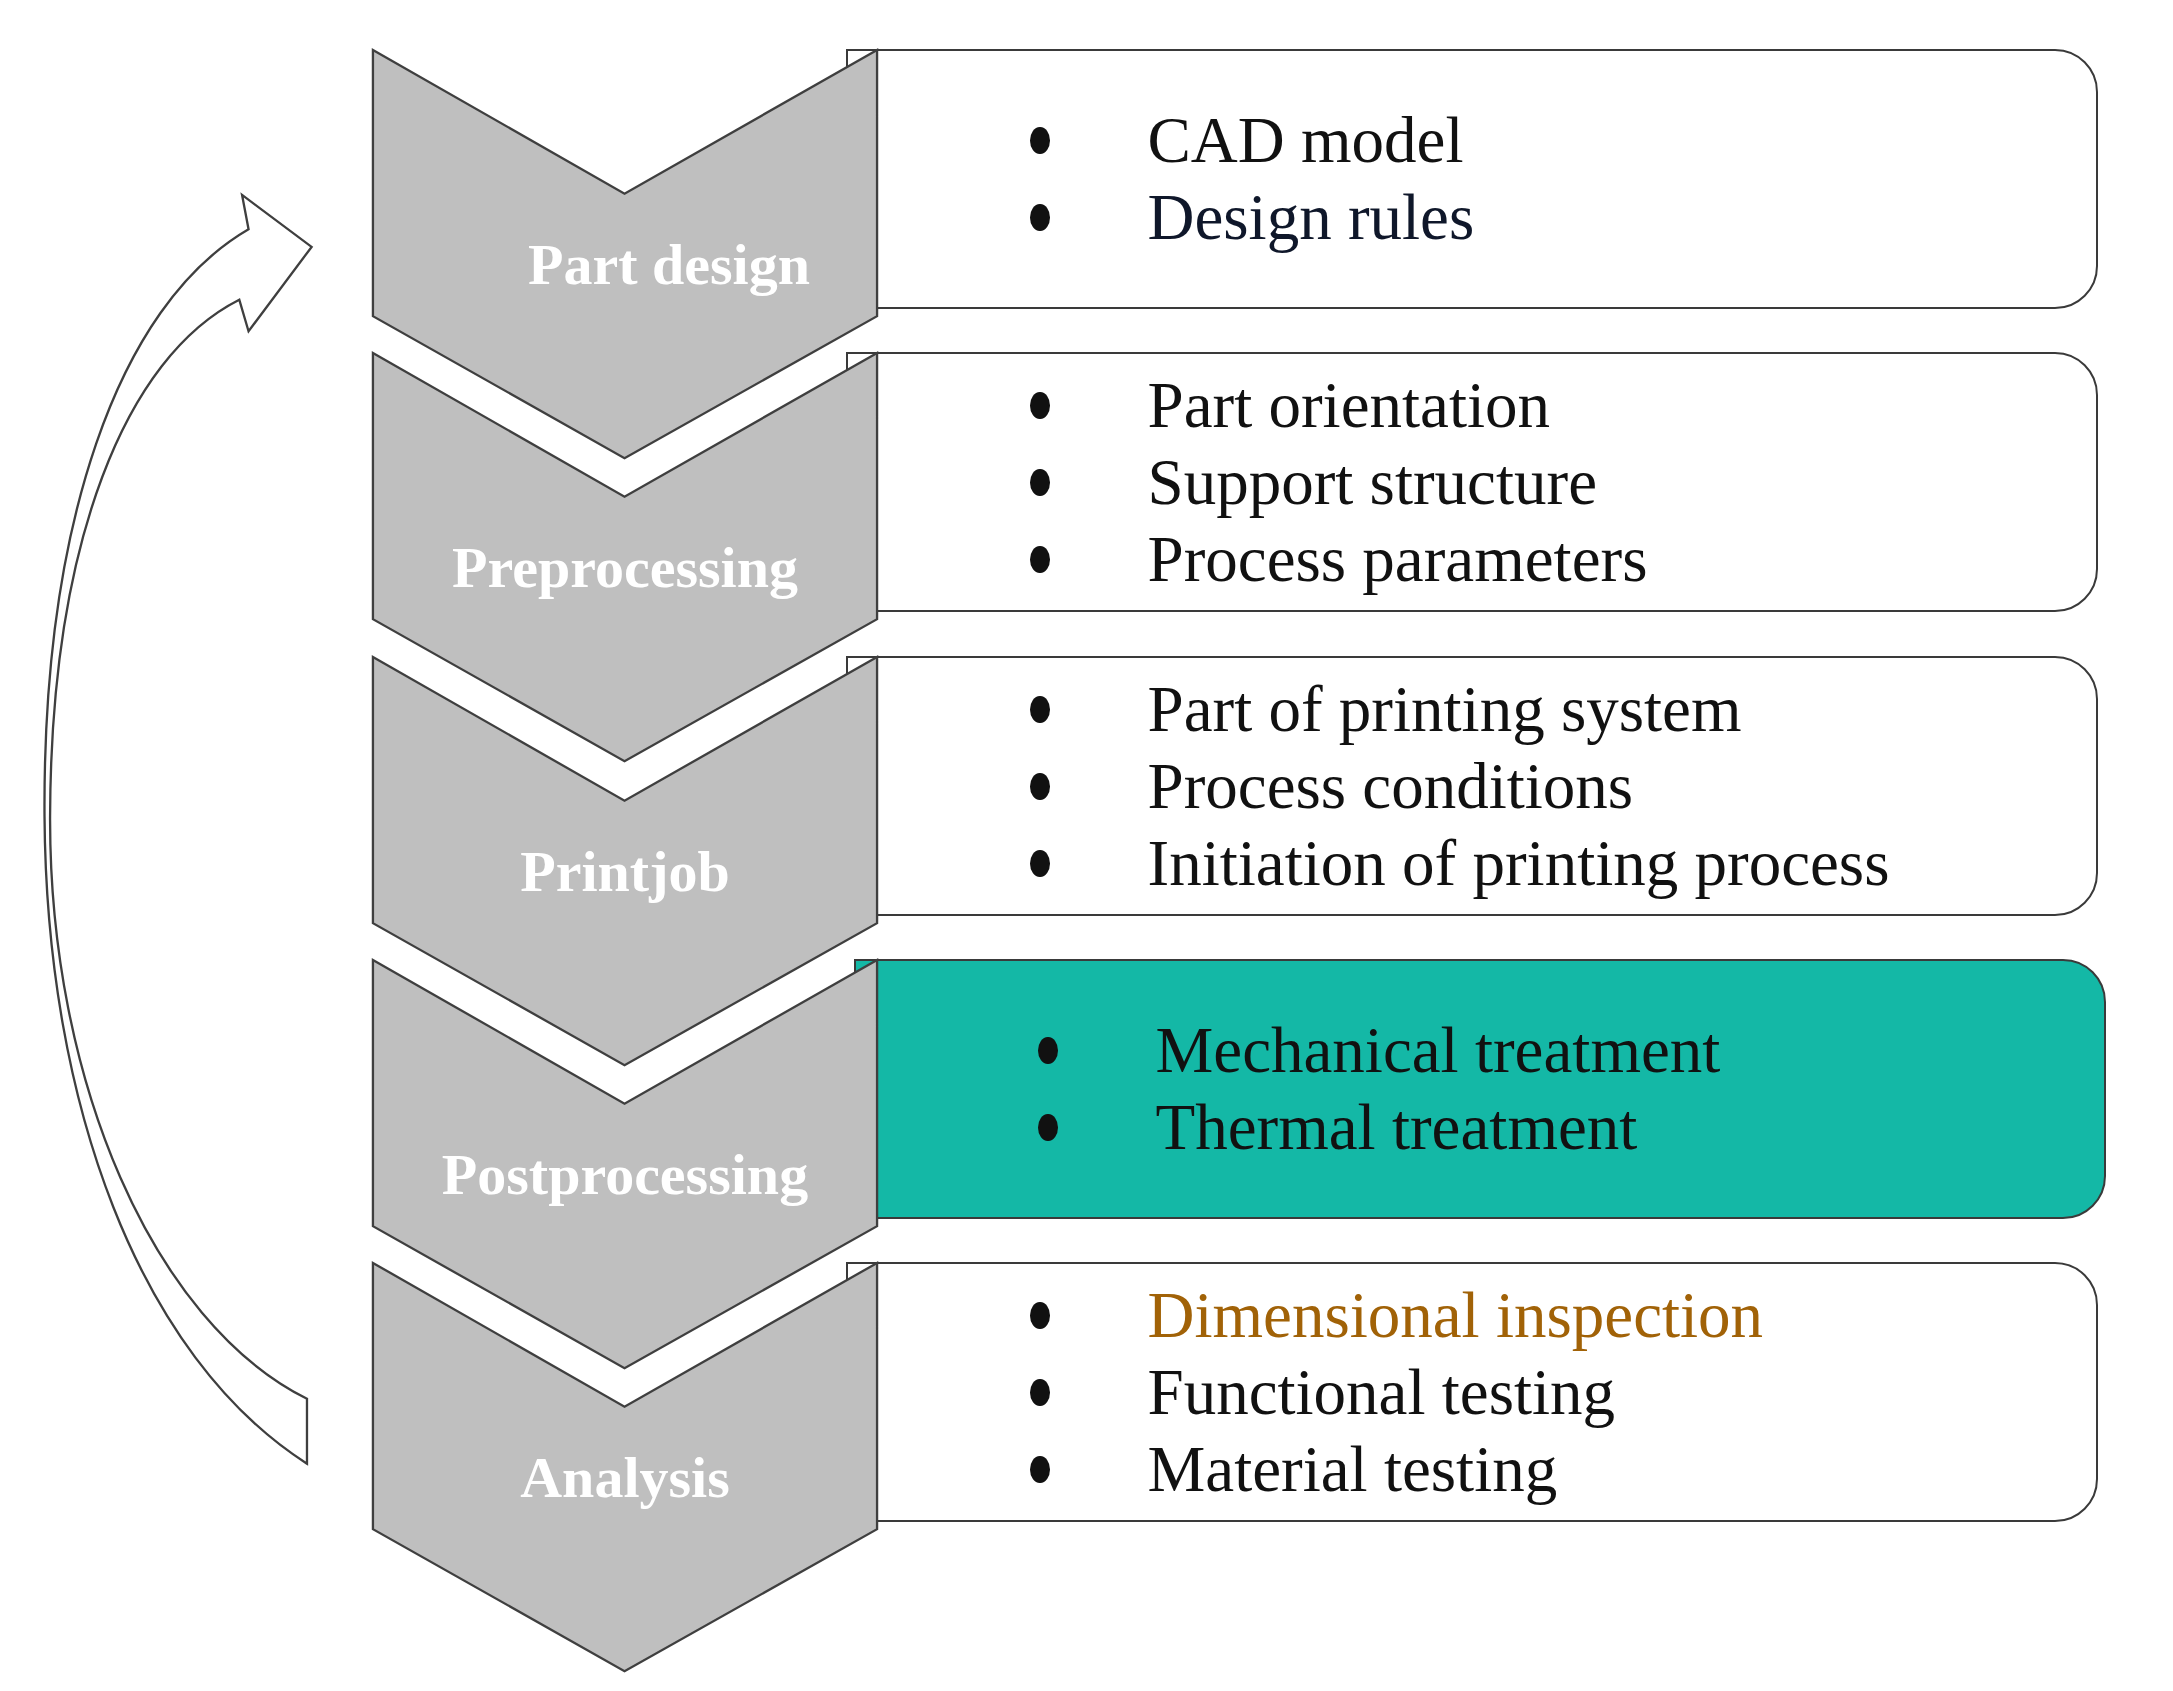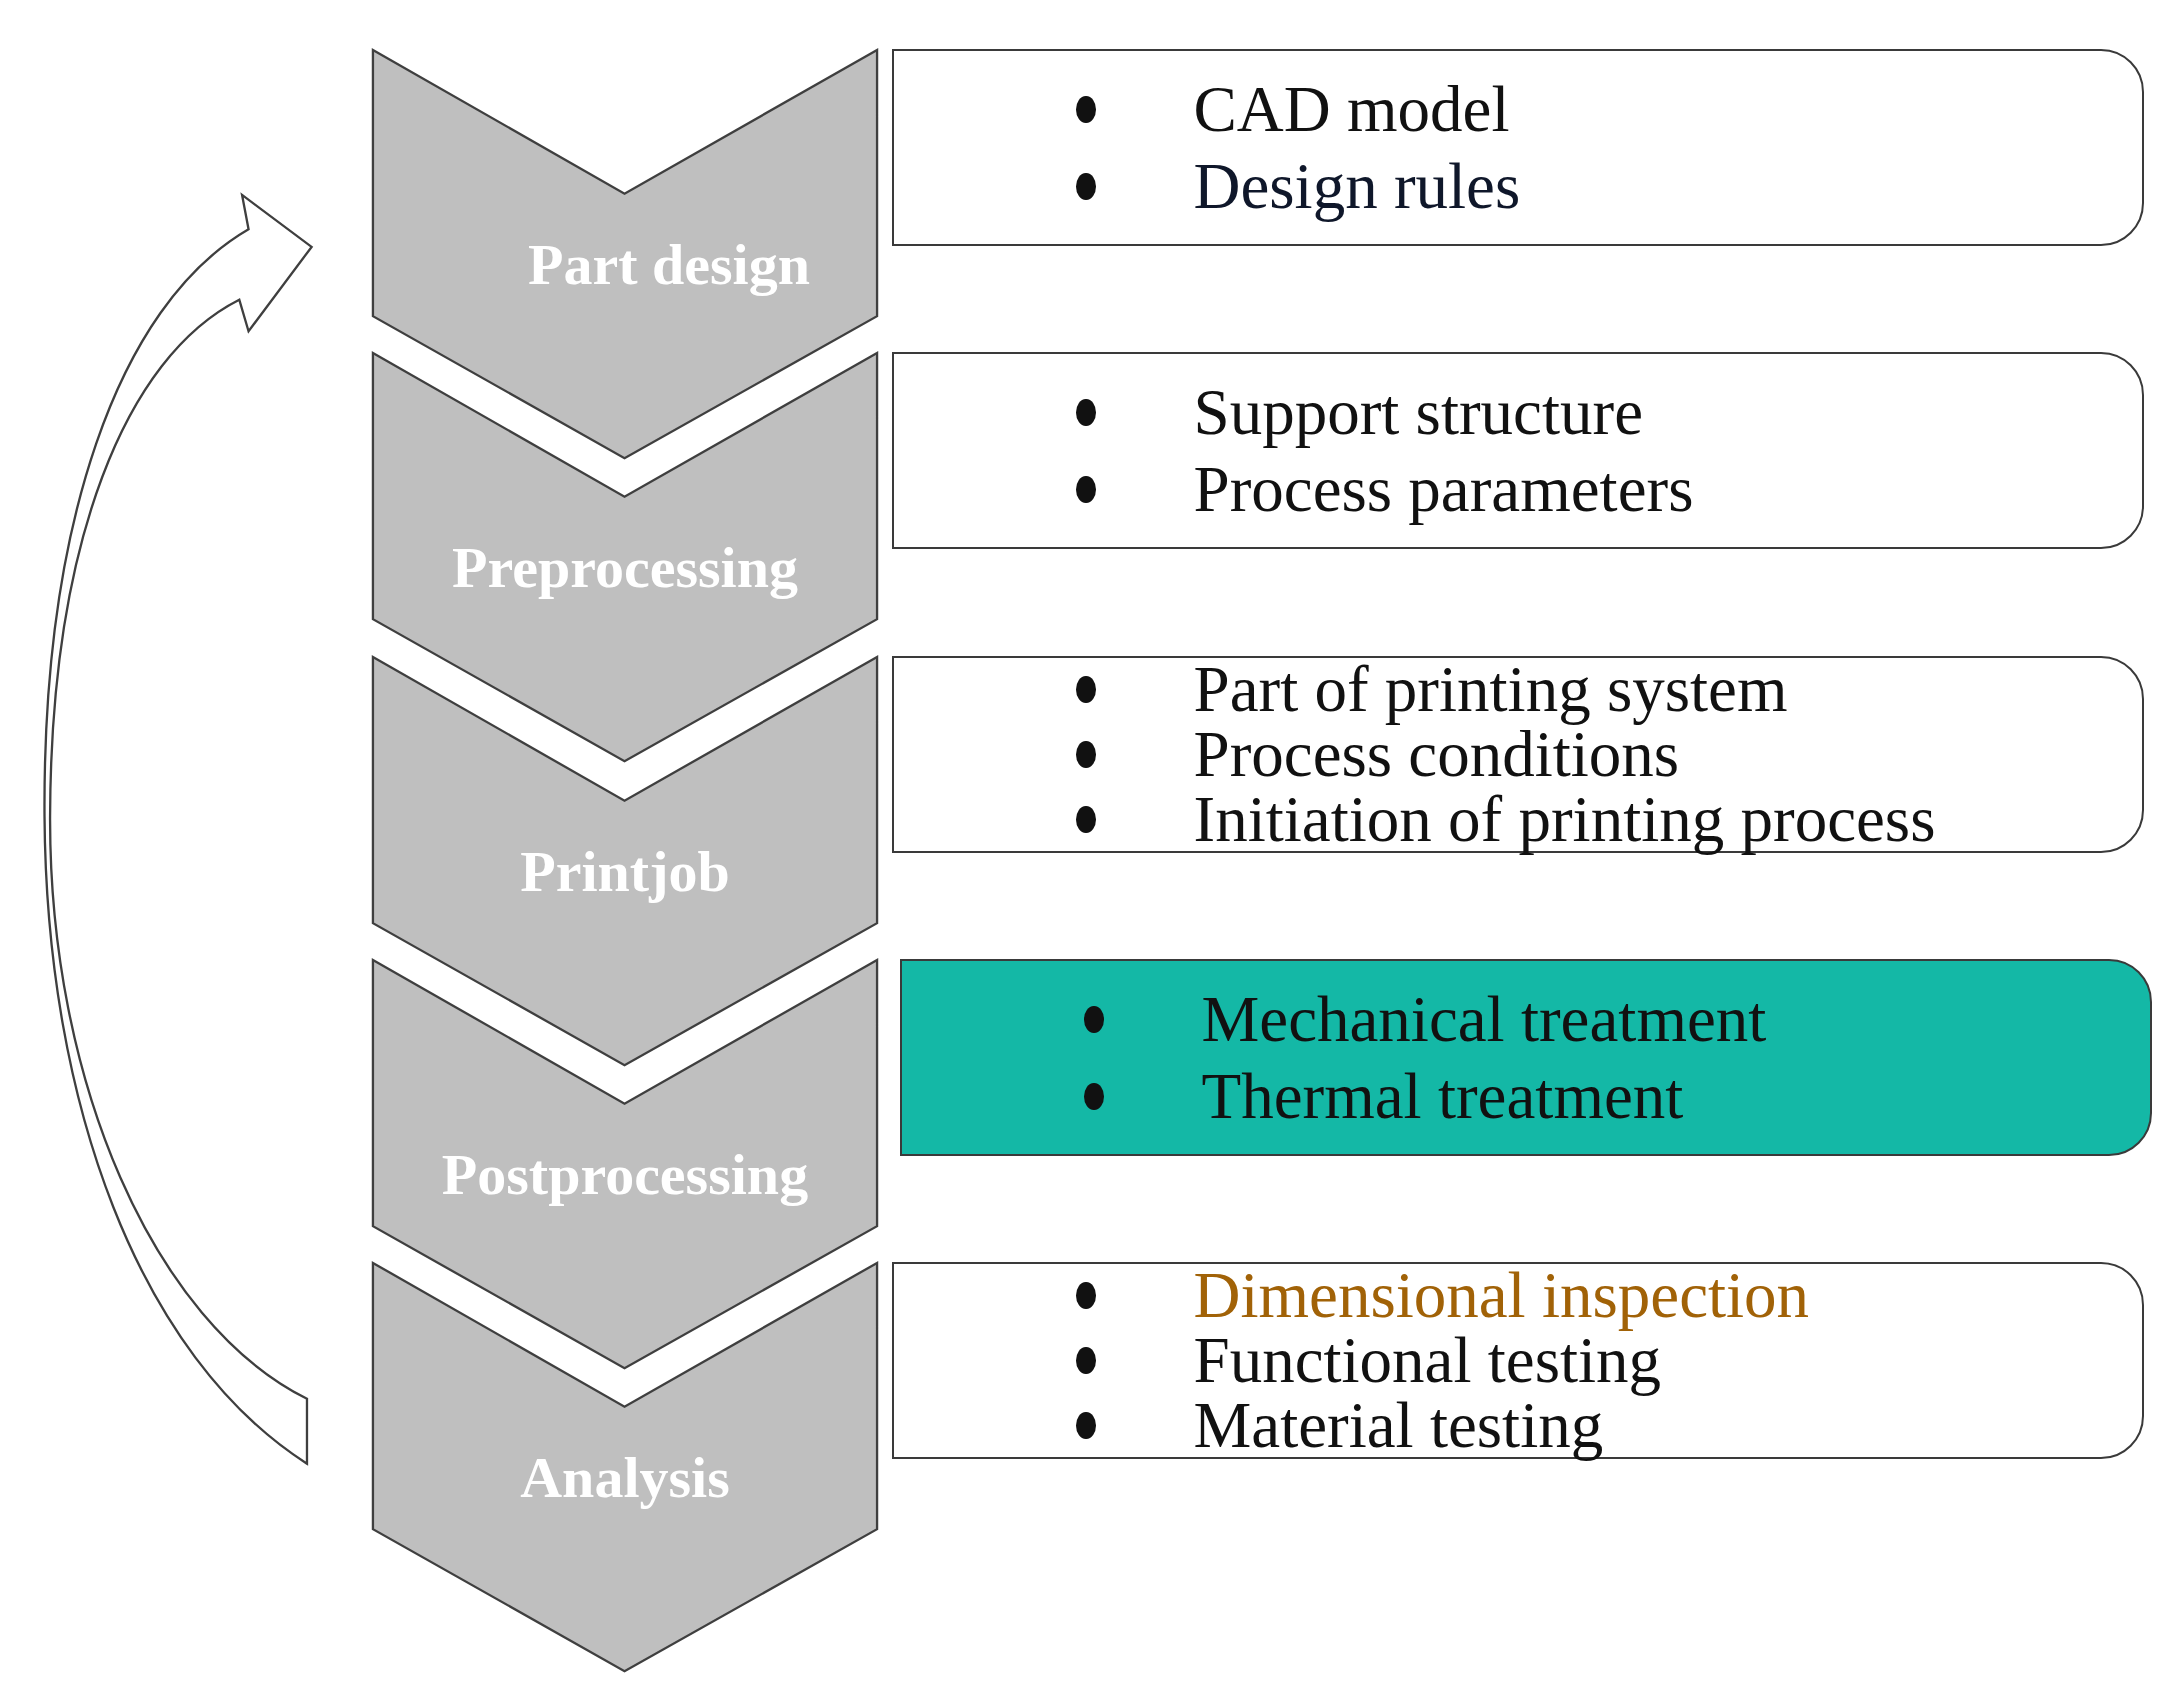--- a/index.html
+++ b/index.html
@@ -11,23 +11,23 @@
     font-family: "Liberation Serif", serif;
     overflow: hidden;
   }
   #loop-arrow-svg {
     position: absolute;
     left: 0; top: 0;
     width: 2173px; height: 1692px;
   }
   .stage-box {
     position: absolute;
-    left: 892px;
+    left: 846px;
     width: 1252px;
-    height: 197px;
+    height: 260px;
     box-sizing: border-box;
     background: #ffffff;
     border: 2.8px solid #3a3a3a;
     border-radius: 0 43px 43px 0;
     display: flex;
     flex-direction: column;
     justify-content: center;
   }
   .bullet-row {
     display: flex;
@@ -100,20 +100,24 @@
     </div>
   </div>
       <svg class="stage-chevron" viewBox="0 0 545 443" preserveAspectRatio="none" xmlns="http://www.w3.org/2000/svg" style="top: 49px;">
         <polygon points="1,1 272,156 544,1 544,288 272,441 1,288" fill="#bfbfbf" stroke="#3f3f3f" stroke-width="2.5" stroke-linejoin="miter"></polygon>
       </svg>
       <div class="stage-label" style="top: 232px; color: rgb(255, 255, 255); margin-left: 44px;">Part design</div>
     </div>
     <div class="stage">
       <div class="stage-box" style="top: 352px; border-color: rgb(58, 58, 58); background: rgb(255, 255, 255);">
 
+    <div class="bullet-row">
+      <span class="bullet-dot" style="background: rgb(17, 17, 17);"></span>
+      <span class="bullet-text" style="color: rgb(17, 17, 17);">Part orientation</span>
+    </div>
 
     <div class="bullet-row">
       <span class="bullet-dot" style="background: rgb(17, 17, 17);"></span>
       <span class="bullet-text" style="color: rgb(17, 17, 17);">Support structure</span>
     </div>
 
     <div class="bullet-row">
       <span class="bullet-dot" style="background: rgb(17, 17, 17);"></span>
       <span class="bullet-text" style="color: rgb(17, 17, 17);">Process parameters</span>
     </div>

